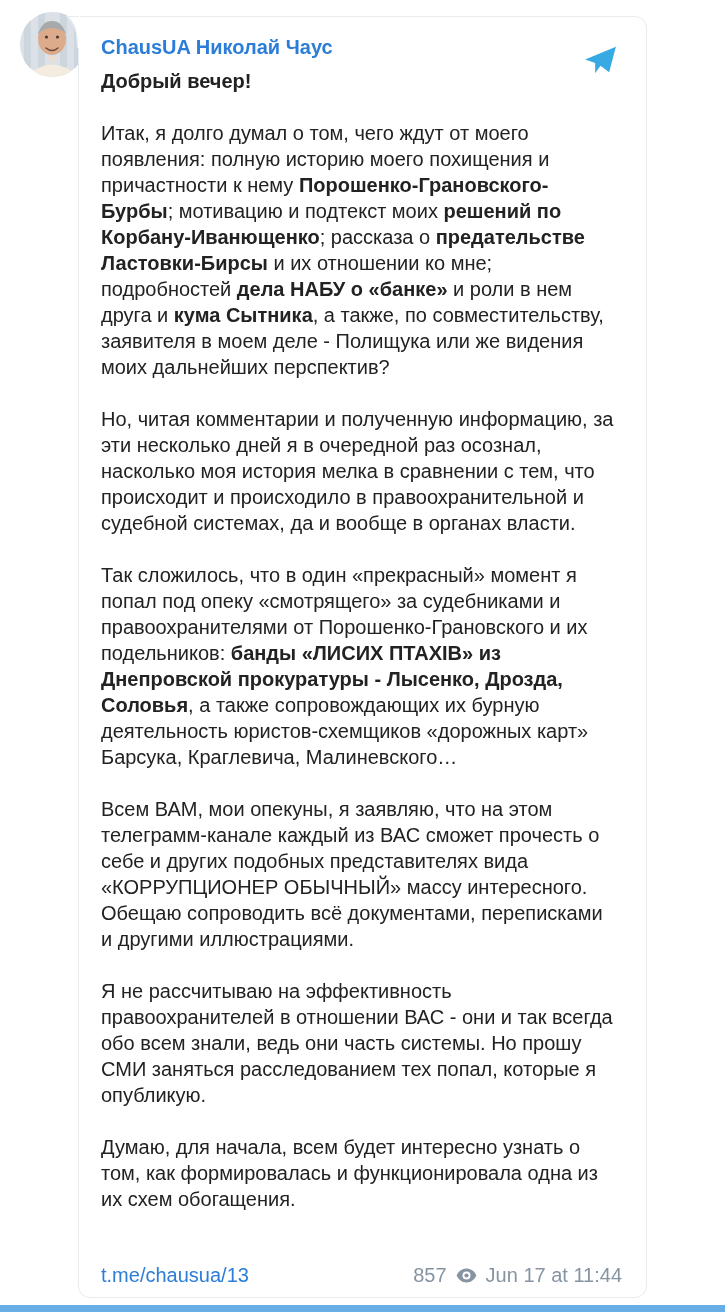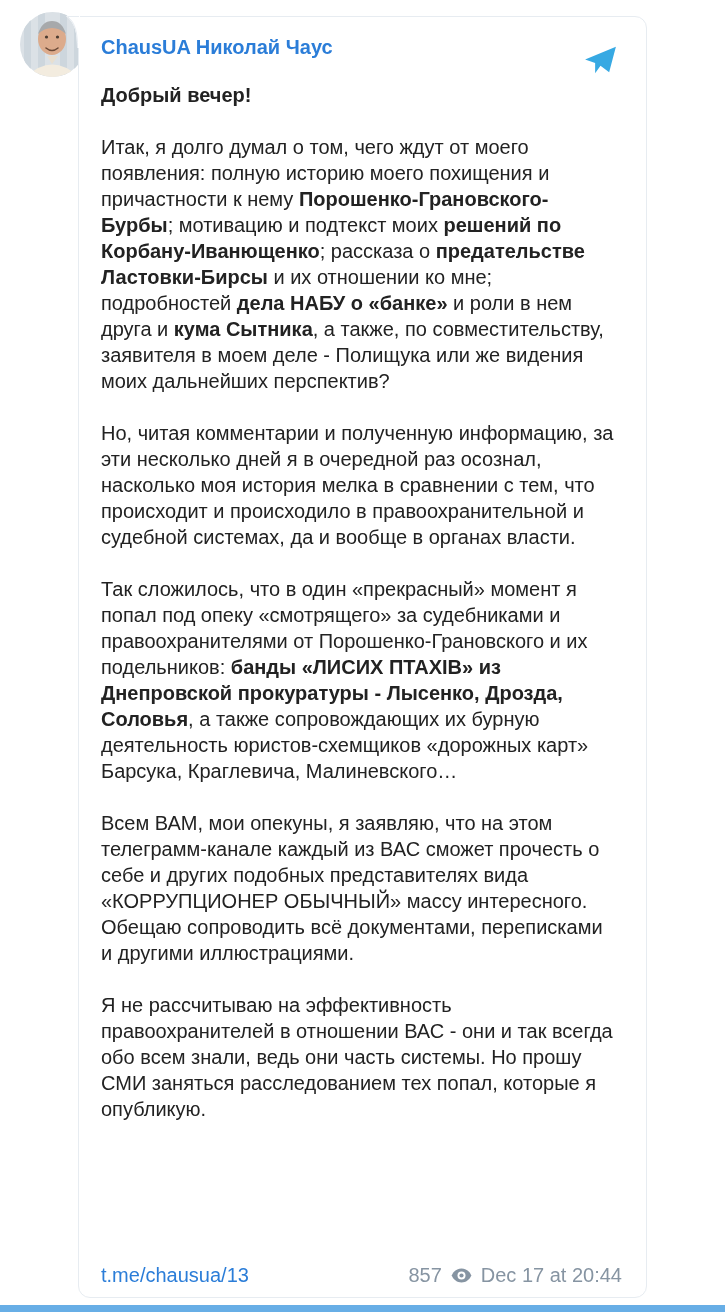--- a/index.html
+++ b/index.html
@@ -22,21 +22,21 @@
   }
   .tail{position:absolute;left:-13px;top:-1px;width:14px;height:32px;}
   .header{position:relative;}
   .author{
     display:inline-block;color:var(--blue);font-weight:700;font-size:20px;line-height:26px;
     text-decoration:none;cursor:pointer;
   }
   .plane{position:absolute;right:-2px;top:11px;width:33px;height:33px;cursor:pointer;}
   .plane svg{display:block;width:100%;height:100%;}
   .msg p{margin:26px 0 0 0;font-size:20px;line-height:26px;color:var(--text);}
-  .msg p:first-child{margin-top:22px;}
+  .msg p:first-child{margin-top:8px;}
   .msg .b{font-weight:700;}
   .footer{
     position:absolute;left:22px;right:24px;bottom:9px;height:26px;
     display:flex;justify-content:space-between;align-items:center;font-size:20px;line-height:26px;
   }
   .link{color:var(--blue);text-decoration:none;cursor:pointer;}
   .meta{display:flex;align-items:center;gap:9px;color:var(--gray);}
   .eye{display:inline-flex;align-items:center;}
   .bottom-strip{position:absolute;left:0;right:0;bottom:0;height:7px;background:#67aee6;}
 </style>
@@ -78,33 +78,34 @@
       </span>
     </div>
 
     <div class="msg">
         <p><span class="b">Добрый вечер!</span></p>
         <p><span>Итак, я долго думал о том, чего ждут от моего появления: полную историю моего похищения и причастности к нему </span><span class="b">Порошенко-Грановского-Бурбы</span><span>; мотивацию и подтекст моих </span><span class="b">решений по Корбану-Иванющенко</span><span>; рассказа о </span><span class="b">предательстве Ластовки-Бирсы</span><span> и их отношении ко мне; подробностей </span><span class="b">дела НАБУ о «банке»</span><span> и роли в нем друга и </span><span class="b">кума Сытника</span><span>, а также, по совместительству, заявителя в моем деле - Полищука или же видения моих дальнейших перспектив?</span></p>
         <p><span>Но, читая комментарии и полученную информацию, за эти несколько дней я в очередной раз осознал, насколько моя история мелка в сравнении с тем, что происходит и происходило в правоохранительной и судебной системах, да и вообще в органах власти.</span></p>
         <p><span>Так сложилось, что в один «прекрасный» момент я попал под опеку «смотрящего» за судебниками и правоохранителями от Порошенко-Грановского и их подельников: </span><span class="b">банды «ЛИСИХ ПТАХІВ» из Днепровской прокуратуры - Лысенко, Дрозда, Соловья</span><span>, а также сопровождающих их бурную деятельность юристов-схемщиков «дорожных карт» Барсука, Краглевича, Малиневского…</span></p>
         <p><span>Всем ВАМ, мои опекуны, я заявляю, что на этом телеграмм-канале каждый из ВАС сможет прочесть о себе и других подобных представителях вида «КОРРУПЦИОНЕР ОБЫЧНЫЙ» массу интересного. Обещаю сопроводить всё документами, переписками и другими иллюстрациями.</span></p>
         <p><span>Я не рассчитываю на эффективность правоохранителей в отношении ВАС - они и так всегда обо всем знали, ведь они часть системы. Но прошу СМИ заняться расследованием тех попал, которые я опубликую.</span></p>
+        <p><span>Думаю, для начала, всем будет интересно узнать о том, как формировалась и функционировала одна из их схем обогащения.</span></p>
       </div>
 
     <div class="footer">
       <a class="link">t.me/chausua/13</a>
       <div class="meta">
         <span>857</span>
         <span class="eye">
           <svg width="21" height="15" viewBox="0 0 24 16">
             <path d="M12 0 C7 0 2.8 3.1 0.8 8 C2.8 12.9 7 16 12 16 C17 16 21.2 12.9 23.2 8 C21.2 3.1 17 0 12 0 Z" fill="#8694a2"></path>
             <circle cx="12" cy="8" r="4.6" fill="#ffffff"></circle>
             <circle cx="12" cy="8" r="2.4" fill="#8694a2"></circle>
           </svg>
         </span>
-        <span>Dec 17 at 20:44</span>
+        <span>Jun 17 at 11:44</span>
       </div>
     </div>
 
   </div>
 
   <div class="bottom-strip" style="background: rgb(103, 174, 230);"></div>
 </div>
 
 </body></html>

